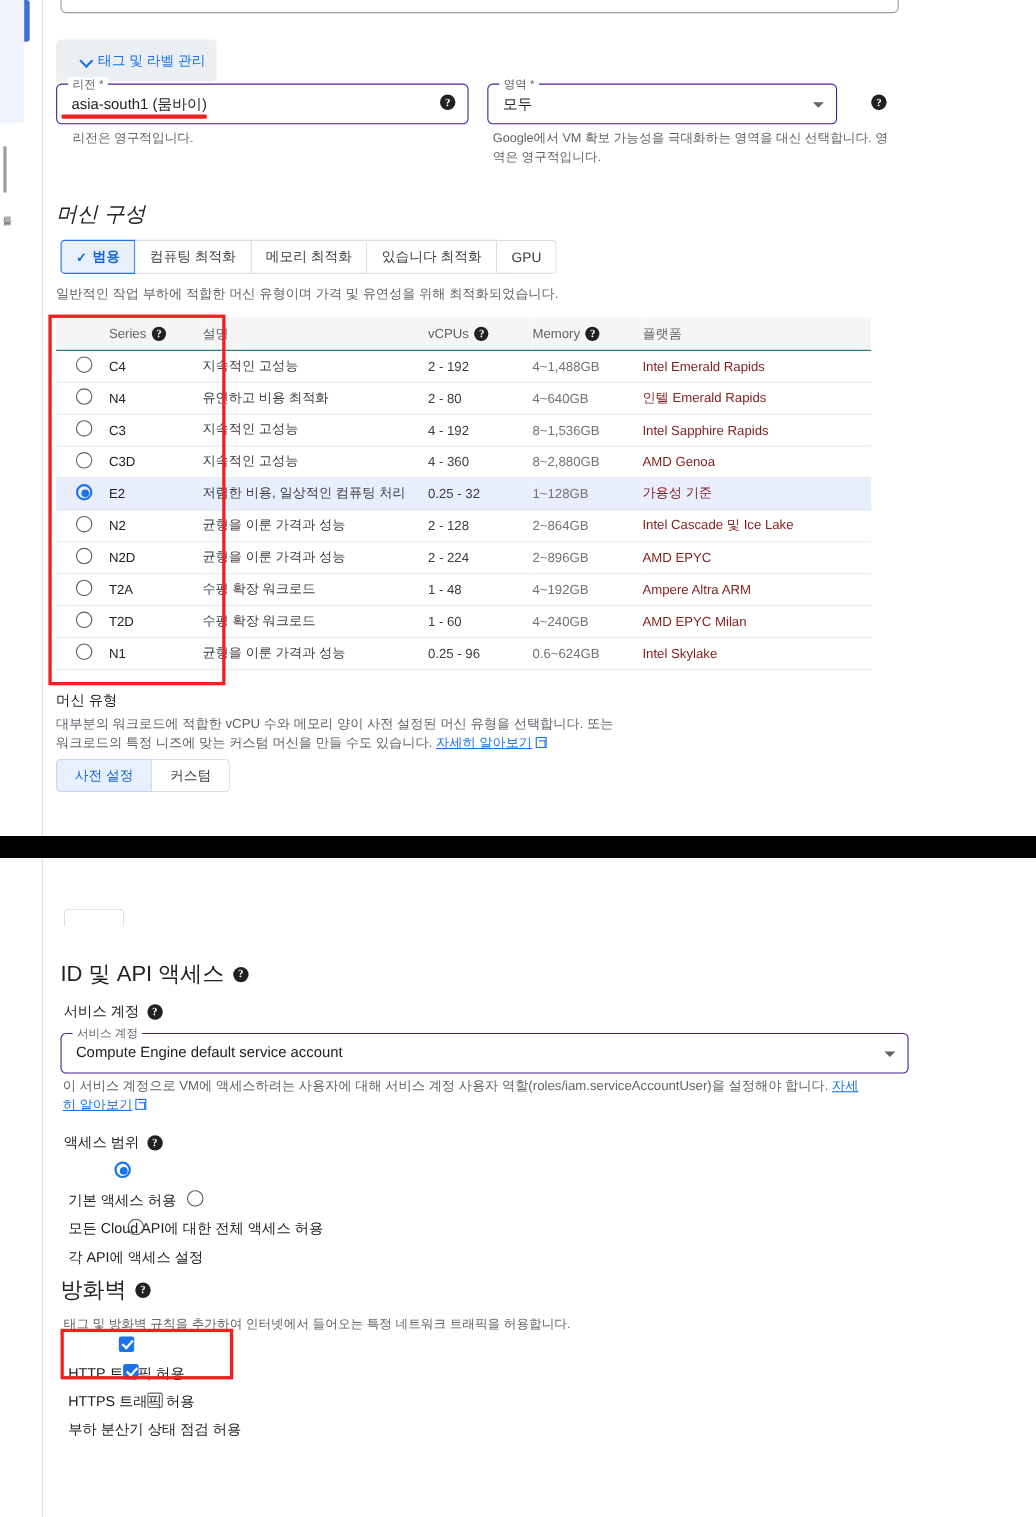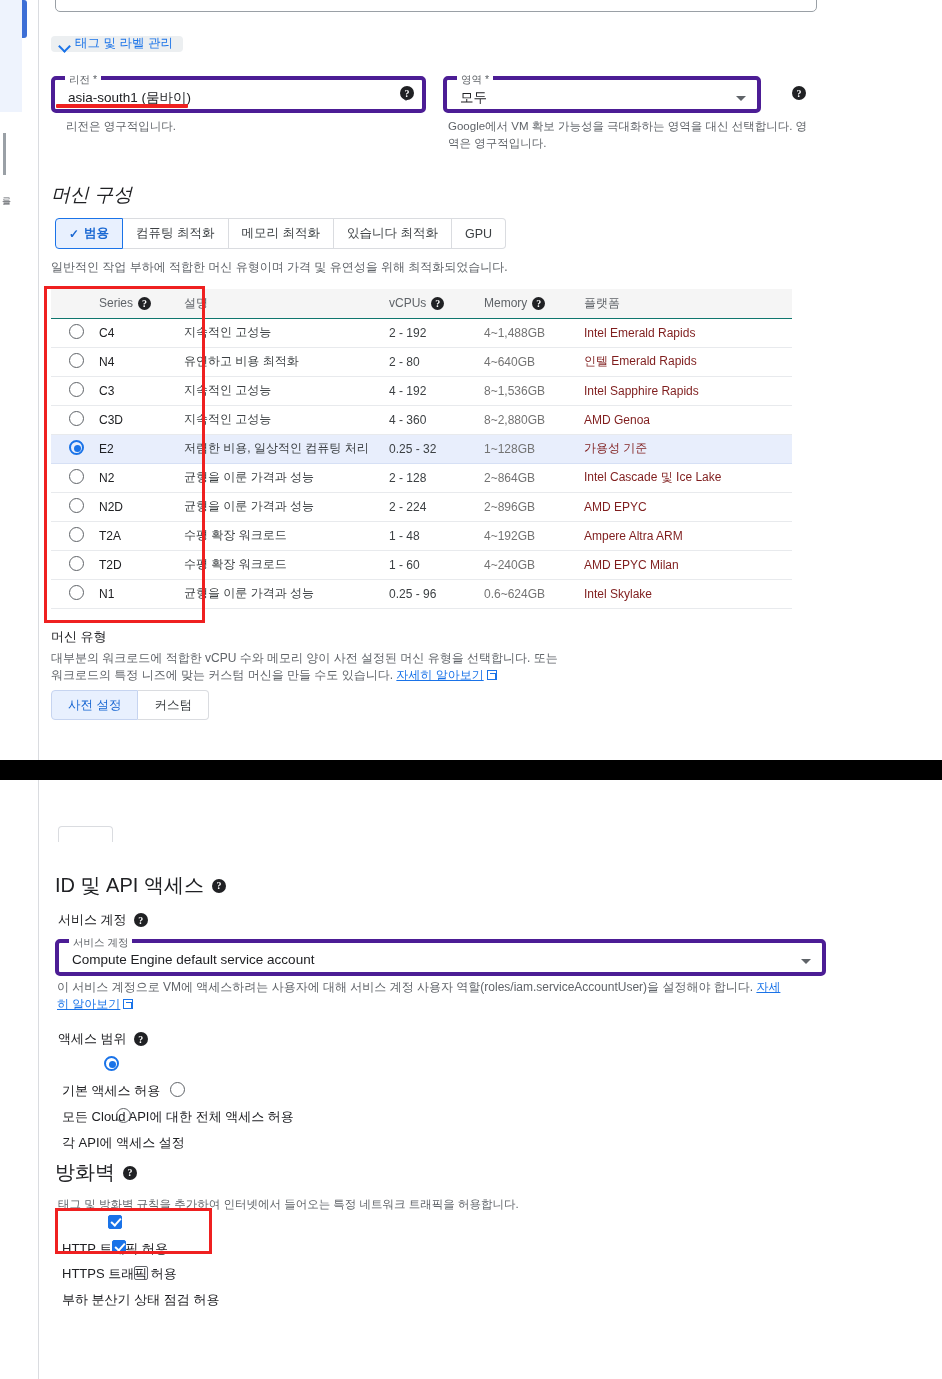--- a/index.html
+++ b/index.html
@@ -27,35 +27,35 @@
   .card-edge { position:absolute; left:38px; top:0; width:1px; height:100%; background:#dadce0; }
 
   
   .top-clipped-input {
     position:absolute; left:55px; top:-26px; width:762px; height:38px;
     border:1px solid #9aa0a6; border-radius:5px; background:#fff;
   }
 
   
   .tags-chip {
-    position:absolute; left:51px; top:36px; height:16px;
+    position:absolute; left:51px; top:36px; height:38px;
     background:#eceff1; border-radius:4px;
-    display:flex; align-items:flex-end; gap:5px; padding:0 10px 0 8px;
+    display:flex; align-items:center; gap:5px; padding:0 10px 0 22px;
     color:#1a73e8; font-size:12.5px; cursor:pointer;
   }
   .chev { width:11px; height:11px; position:relative; }
   .chev::after {
     content:""; position:absolute; left:1px; top:1px;
     width:7px; height:7px; border-right:2px solid #1a73e8; border-bottom:2px solid #1a73e8;
     transform: rotate(45deg);
   }
 
   
   .field {
-    position:absolute; border:4px solid #4c1d95; border-radius:5px;
+    position:absolute; border:1px solid #4c1d95; border-radius:5px;
     height:37px; background:#fff;
   }
   .field .legend {
     position:absolute; left:10px; top:-7px; background:#fff; padding:0 4px;
     font-size:10.5px; color:#5f6368; white-space:nowrap;
   }
   .field .value {
     position:absolute; left:13px; top:9px; font-size:13.5px; color:#202124; white-space:nowrap;
   }
   .caret {

